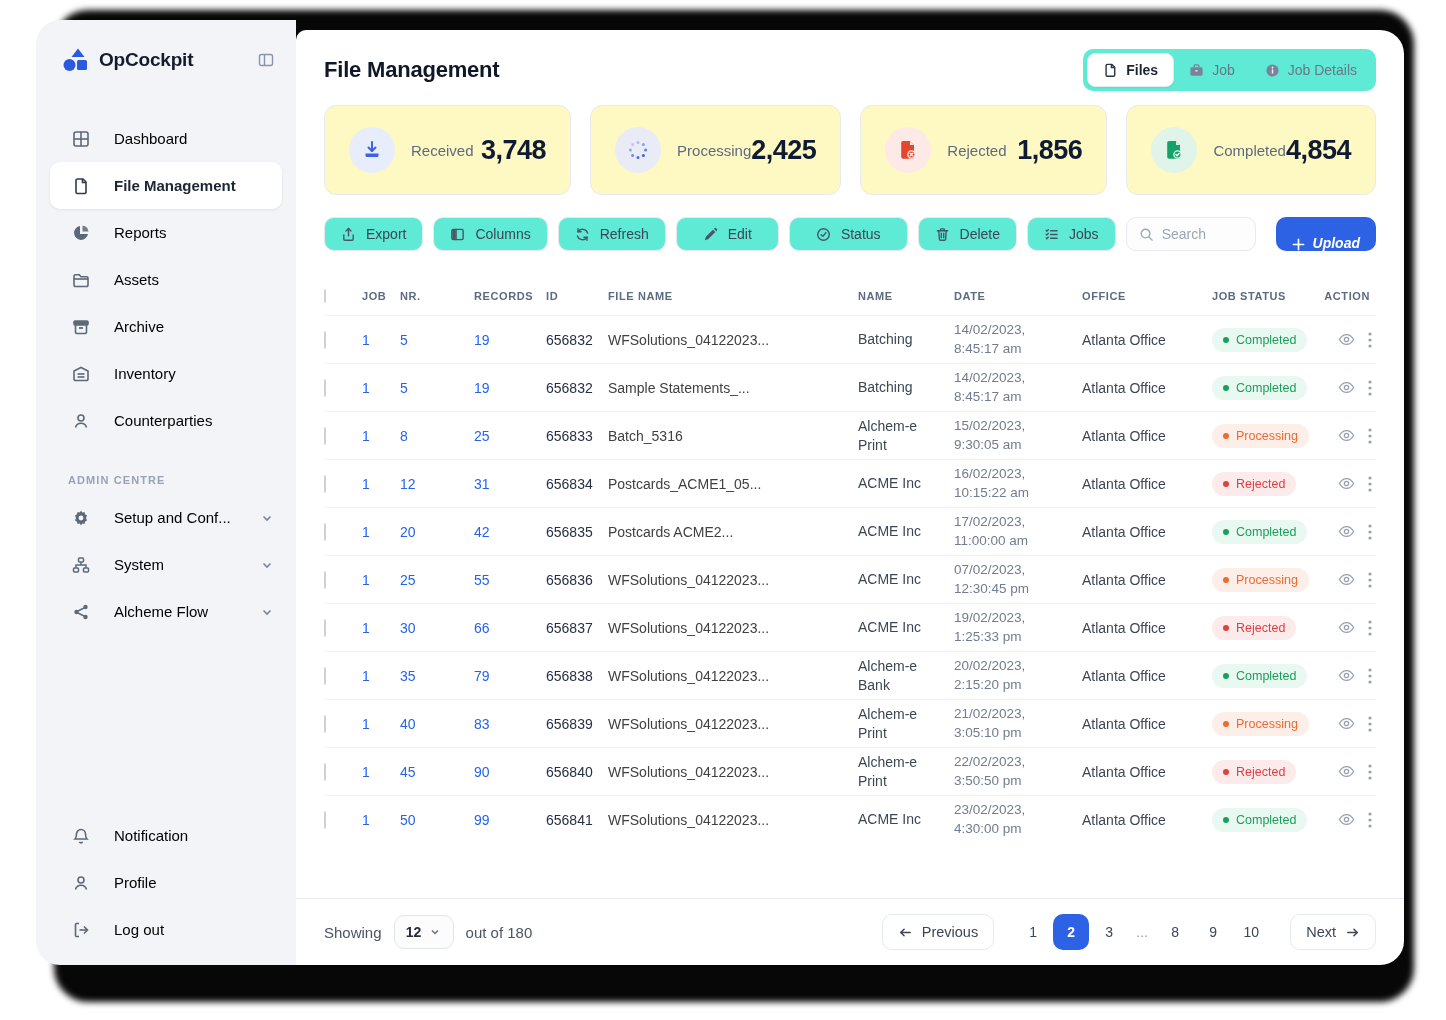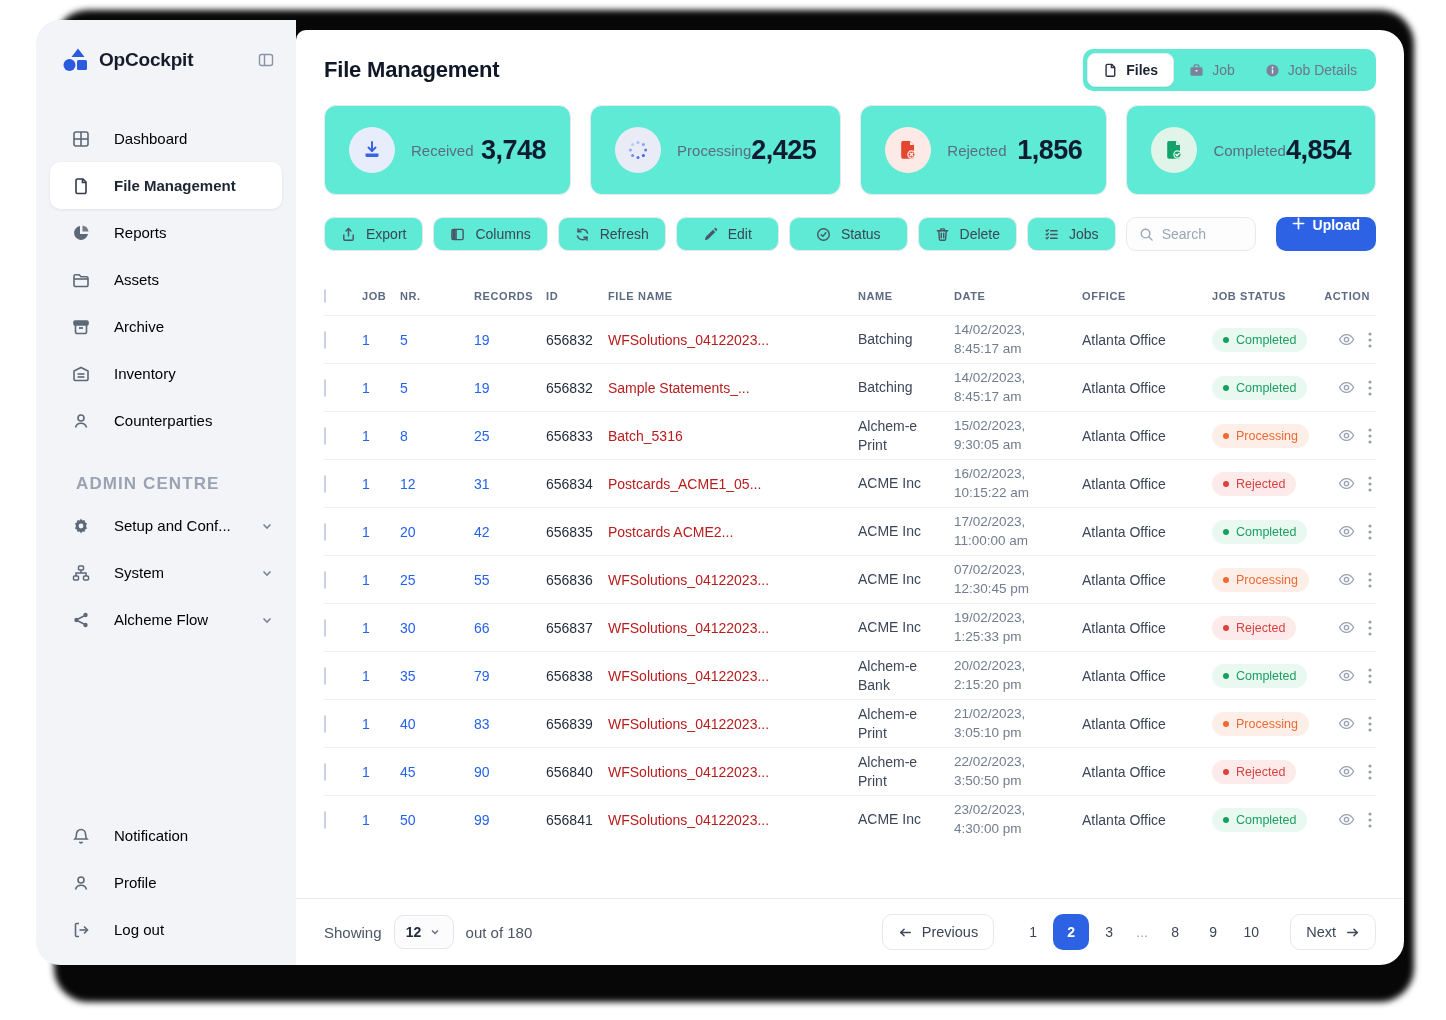--- a/index.html
+++ b/index.html
@@ -20,42 +20,42 @@
   .logo-mark { width:27px; height:27px; flex:0 0 27px; }
   .logo-text { margin-left:10px; font-size:19px; font-weight:700; color:#161b2c; letter-spacing:-.2px; }
   .collapse-btn { margin-left:auto; color:#8a94a6; display:flex; }
   .nav { margin-top:42px; }
   .nav-item { display:flex; align-items:center; height:47px; margin:0 14px; padding:0 8px 0 22px;
     border-radius:10px; color:#000000; font-size:15px; cursor:pointer; }
   .nav-item .ic { width:18px; height:18px; color:#5d6878; display:flex; flex:0 0 18px; }
   .nav-item .lbl { margin-left:24px; }
   .nav-item.active { background:#ffffff; box-shadow:0 1px 3px rgba(16,24,40,.08); color:#1c2534; font-weight:700; }
   .nav-item.active .ic { color:#303b4d; }
-  .section-label { margin:30px 0 8px 40px; font-size:17px; font-weight:700; letter-spacing:1.1px;
+  .section-label { margin:30px 0 8px 32px; font-size:11px; font-weight:700; letter-spacing:1.1px;
     color:#9aa3b3; }
   .chev { margin-left:auto; color:#79839a; display:flex; }
   .sidebar-footer { position:absolute; left:0; right:0; bottom:12px; }
 
   
   .main { width:1108px; margin-top:10px; height:935px; background:#ffffff;
     border-radius:10px 24px 24px 0; padding:0 28px; display:flex; flex-direction:column; }
 
   .header-row { display:flex; align-items:center; padding-top:18px; height:62px; }
   .page-title { font-size:22px; font-weight:800; color:#101828; letter-spacing:-.2px; }
   .tabs { margin-left:auto; background:#5eead4; border-radius:10px; padding:4px; display:flex; align-items:center; }
   .tab { display:flex; align-items:center; gap:8px; padding:8px 15px; border-radius:8px;
     font-size:14px; color:#6b7687; font-weight:500; cursor:pointer; }
   .tab .ic { display:flex; color:#79839a; }
   .tab.active { background:#ffffff; border:1px solid #e5e9f0; box-shadow:0 1px 2px rgba(16,24,40,.06);
     color:#1b2433; font-weight:700; }
   .tab.active .ic { color:#2a3444; }
 
   
   .cards { display:flex; gap:19px; margin-top:13px; }
-  .card { flex:1; height:90px; border:1px solid #e7ebf1; border-radius:12px; background:#5eead4;
+  .card { flex:1; height:90px; border:1px solid #e7ebf1; border-radius:12px; background:#fef9c3;
     display:flex; align-items:center; padding:0 24px 0 24px; }
   .card .bubble { width:46px; height:46px; border-radius:50%; display:flex; align-items:center;
     justify-content:center; flex:0 0 46px; }
   .card .c-label { margin-left:16px; font-size:15px; color:#5d6b82; }
   .card .c-value { margin-left:auto; font-size:27px; font-weight:800; color:#0f1b33; letter-spacing:-.5px; }
   .bub-blue { background:#e7edfa; color:#3b63e3; }
   .bub-lav  { background:#e9ecf7; color:#3b63e3; }
   .bub-red  { background:#fdeae6; color:#e4472f; }
   .bub-green{ background:#e1f4ea; color:#13a express;}
   .bub-green{ background:#e1f4ea; color:#13a36a; }
@@ -65,33 +65,33 @@
   .tbtn { height:34px; display:flex; align-items:center; gap:10px; padding:0 16px;
     background:#5eead4; border:1px solid #e4e9ef; border-radius:10px; font-size:14px; color:#3c4657; cursor:pointer; }
   .tbtn .ic { display:flex; color:#4a5565; }
   .tbtn.wide { padding:8px 26px; }
   .search-box { margin-left:auto; width:224px; height:34px; border:1px solid #e6eaf0; border-radius:10px;
     background:#fdfdfe; display:flex; align-items:center; padding:0 12px; gap:8px; }
   .search-box input { border:none; outline:none; background:transparent; font-size:14px; color:#2a3444;
     width:100%; font-family:"Liberation Sans", sans-serif; }
   .search-box input::placeholder { color:#9aa5b5; }
   .upload-btn { margin-left:10px; height:34px; padding:0 16px; background:#2e62e5; color:#fff;
-    border:none; border-radius:10px; font-size:14px; font-weight:600; display:flex; align-items:flex-start;
-    gap:8px; cursor:pointer; font-family:"Liberation Sans", sans-serif; }
+    border:none; border-radius:10px; font-size:14px; font-weight:600; display:flex; align-items:flex-end;
+    gap:8px; cursor:pointer; font-family:"Liberation Sans", sans-serif;font-style:italic; }
 
   
   .table { margin-top:26px; }
   .tr { display:grid; grid-template-columns:38px 38px 74px 72px 62px 250px 96px 128px 130px 110px 54px;
     align-items:center; }
   .thead { height:38px; font-size:11px; font-weight:700; letter-spacing:.6px; color:#5d6b82; }
   .row { height:48px; border-top:1px solid #eef1f5; font-size:14px; color:#3c4657; }
   .cb { width:16px; height:16px; border:1.5px solid #c9d2e0; border-radius:4px; background:#fff; cursor:pointer; }
   .blue { color:#2563eb; cursor:pointer; }
   .id-cell { color:#252f3f; }
-  .file-cell { color:#b91c1c; cursor:pointer; white-space:nowrap; overflow:hidden; }
+  .file-cell { color:#404040; cursor:pointer; white-space:nowrap; overflow:hidden; }
   .name-cell { line-height:1.3; padding-right:10px; }
   .date-cell { font-size:13.5px; color:#707c8f; line-height:1.35; }
   .badge { display:inline-flex; align-items:center; gap:7px; padding:5px 11px; border-radius:999px;
     font-size:12.5px; font-weight:500; }
   .badge .dot { width:6px; height:6px; border-radius:50%; background:currentColor; }
   .st-completed { color:#1b9e5f; background:#e9f8f0; }
   .st-processing { color:#ee6a33; background:#fdeee7; }
   .st-rejected { color:#dd4040; background:#fcebea; }
   .actions { display:flex; align-items:center; gap:13px; color:#98a2b3; justify-content:flex-end; padding-right:4px; }
   .actions .ic { display:flex; cursor:pointer; }

